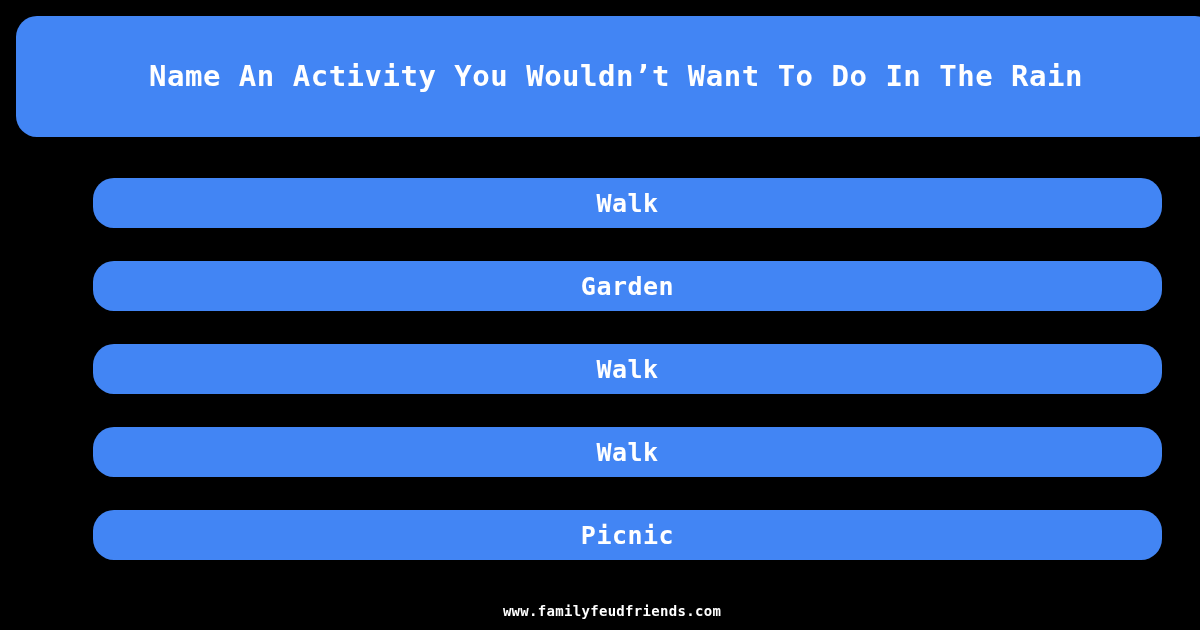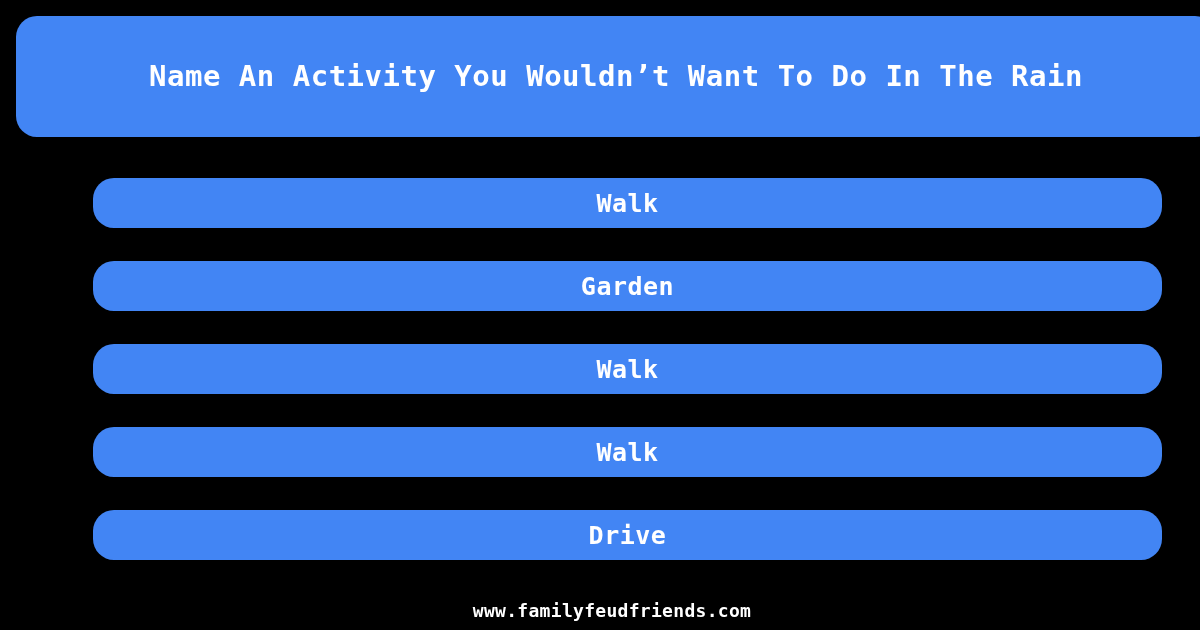--- a/index.html
+++ b/index.html
@@ -82,21 +82,21 @@
     display: flex;
     align-items: center;
     justify-content: center;
     background: #000000;
   }
 
   .footer-url {
     color: #ffffff;
     font-family: "DejaVu Sans Mono", monospace;
     font-weight: bold;
-    font-size: 18px;
+    font-size: 14px;
     letter-spacing: 0.3px;
     line-height: 1;
   }
 </style>
 </head>
 <body>
 
 <div class="card">
 
   <div class="header">
@@ -116,21 +116,21 @@
     <div class="answer-row">
       <span class="answer-text">Walk</span>
     </div>
 
 
     <div class="answer-row">
       <span class="answer-text">Walk</span>
     </div>
 
     <div class="answer-row">
-      <span class="answer-text">Drive</span>
+      <span class="answer-text">Picnic</span>
     </div>
 
   </div>
 
   <div class="footer">
     <span class="footer-url">www.familyfeudfriends.com</span>
   </div>
 
 </div>
 

